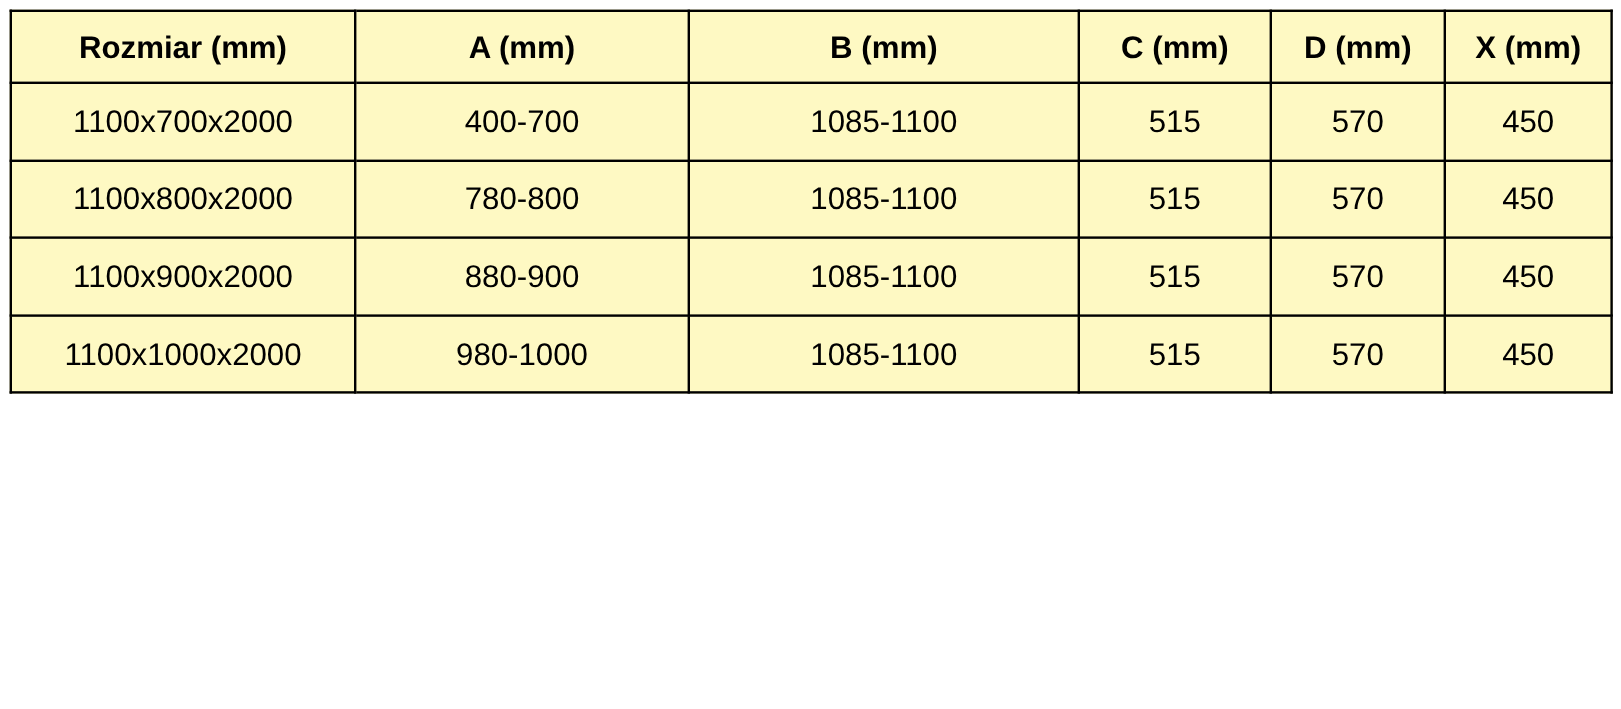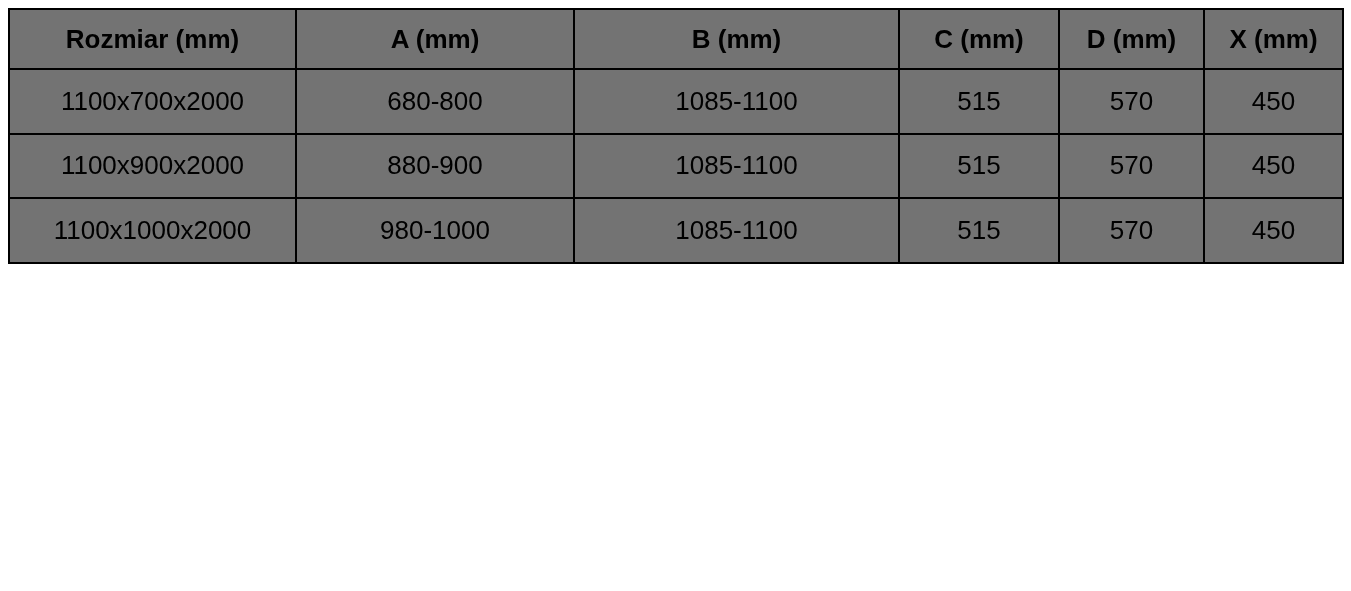--- a/index.html
+++ b/index.html
@@ -13,21 +13,21 @@
   }
   .table-wrap {
     position: absolute;
     left: 8px;
     top: 8px;
   }
   table.spec-table {
     border-collapse: collapse;
     table-layout: fixed;
     width: 1334px;
-    background: #737373;
+    background: #fef9c3;
   }
   table.spec-table th,
   table.spec-table td {
     border: 2px solid #000000;
     text-align: center;
     vertical-align: middle;
     color: #000000;
     padding: 0;
     overflow: hidden;
     white-space: nowrap;
@@ -72,21 +72,29 @@
           <th>A (mm)</th>
           <th>B (mm)</th>
           <th>C (mm)</th>
           <th>D (mm)</th>
           <th>X (mm)</th>
         </tr>
     </thead>
     <tbody id="table-body">
         <tr>
           <td>1100x700x2000</td>
-          <td>680-800</td>
+          <td>400-700</td>
+          <td>1085-1100</td>
+          <td>515</td>
+          <td>570</td>
+          <td>450</td>
+        </tr>
+        <tr>
+          <td>1100x800x2000</td>
+          <td>780-800</td>
           <td>1085-1100</td>
           <td>515</td>
           <td>570</td>
           <td>450</td>
         </tr>
         <tr>
           <td>1100x900x2000</td>
           <td>880-900</td>
           <td>1085-1100</td>
           <td>515</td>

